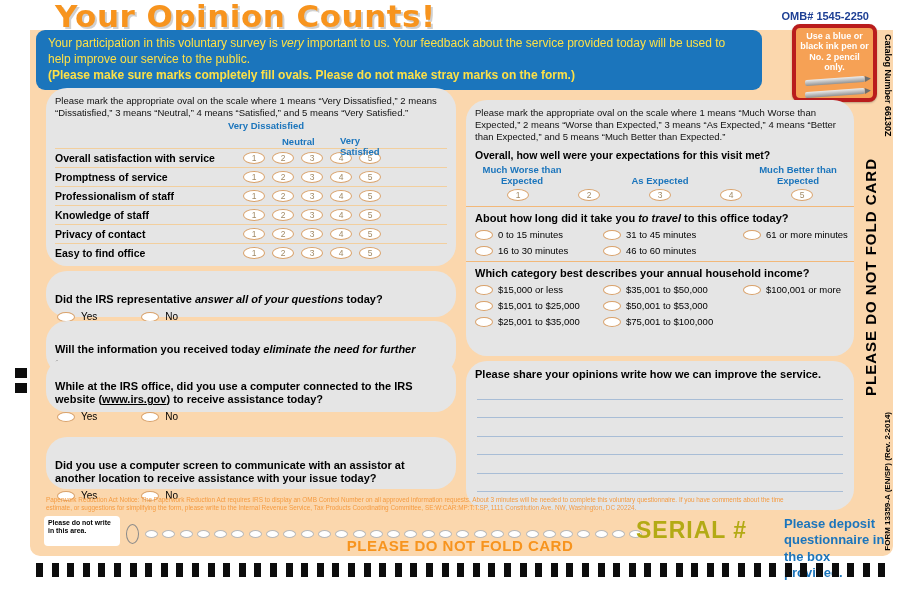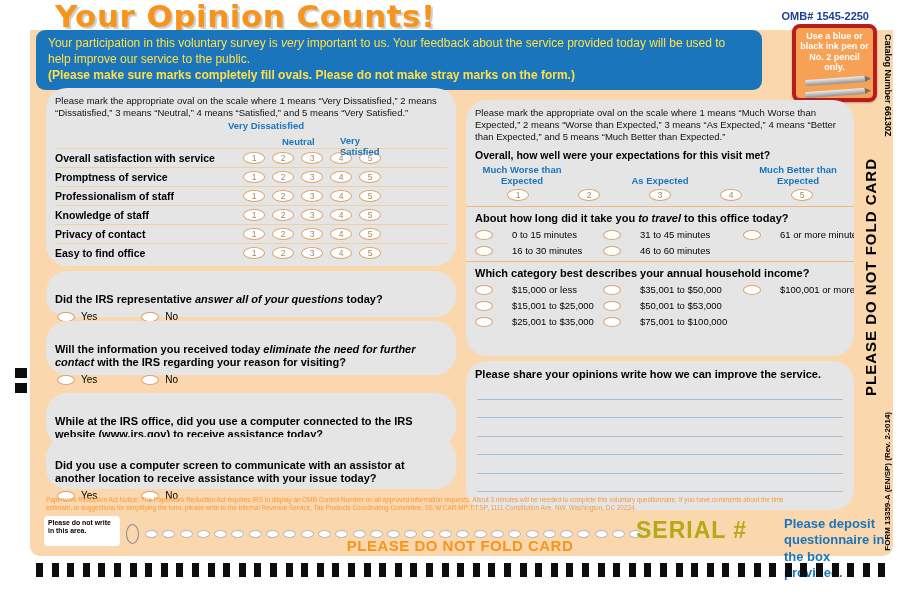--- a/index.html
+++ b/index.html
@@ -29,36 +29,36 @@
   .sh.low{left:173px;width:80px;top:0}
   .sh.mid{left:227px;width:60px;bottom:1px}
   .sh.high{left:285px;width:60px;top:15px}
   .s-row{display:flex;align-items:center;height:19px;border-top:1px solid #f2cf9e}
   .s-label{width:188px;font-size:10.5px;font-weight:bold}
   .oval-row{display:flex;gap:7px}
   .oval{display:inline-flex;align-items:center;justify-content:center;width:22px;height:12px;border:1.5px solid #d9a26b;
         border-radius:50%;background:#fff;font-size:8.5px;color:#a18a66;flex:none}
   .oval.small{width:18px;height:10px}
   .q-panel{left:16px;width:410px;padding:22px 9px}
-  .q1{top:267px;height:46px}.q2{top:317px;height:54px}.q3{top:389px;height:54px}.q4{top:433px;height:52px}
+  .q1{top:267px;height:46px}.q2{top:317px;height:54px}.q3{top:354px;height:54px}.q4{top:433px;height:52px}
   .q-text{font-size:11px;font-weight:bold;line-height:1.2;color:#000}
   .q-em{font-style:italic}
   .q-u{text-decoration:underline}
   .yn-row{display:flex;gap:44px;margin-top:5px;padding-left:2px}
   .yn{display:flex;align-items:center;gap:6px;font-size:10px}
   .right-a{left:436px;top:96px;width:388px;height:256px;overflow:hidden}
   .right-b{left:436px;top:357px;width:388px;height:149px;overflow:hidden}
   .exp-heads{display:flex;justify-content:space-between;align-items:flex-end;color:#1b75bc;font-weight:bold;
              font-size:9.5px;text-align:center;margin-top:3px;padding:0 4px}
   .eh{width:86px;line-height:1.1}
   .eh.mid{width:auto}
   .exp-ovals{display:flex;justify-content:space-between;padding:0 32px;margin-top:3px}
   .divider{border-top:1.5px solid #f2b879;margin:5px -9px}
   .opt-grid{display:grid;grid-template-columns:128px 140px 1fr;row-gap:5px;margin-top:4px}
-  .opt{display:flex;align-items:center;gap:19px;font-size:9.5px;white-space:nowrap}
+  .opt{display:flex;align-items:center;gap:5px;font-size:9.5px;white-space:nowrap}
   .income-q{width:345px}
   .op-line{height:18.5px;border-bottom:1.2px solid #a8bdd6;margin:0 2px}
   .notice{position:absolute;left:16px;top:492px;width:738px;font-size:6.4px;color:#f59b40;line-height:1.2}
   .no-write{position:absolute;left:14px;top:512px;width:76px;height:30px;background:#fff;border-radius:4px;
             font-size:6.9px;font-weight:bold;padding:3px 4px;line-height:1.2}
   .strip{position:absolute;left:96px;top:520px;display:flex;align-items:center;gap:4px}
   .big-oval{width:13px;height:20px;border:1.5px solid #8a8a8a;border-radius:50%;background:#fbd7ad;flex:none;margin-right:2px}
   .strip-flex{display:flex;gap:4.3px;align-items:center}
   .strip-oval{width:13px;height:8px;border:1px solid #b9b9b9;border-radius:50%;background:#fff;flex:none}
   .serial{position:absolute;left:606px;top:513px;font-size:23px;font-weight:bold;color:#b3aa14;letter-spacing:1px;white-space:nowrap}

